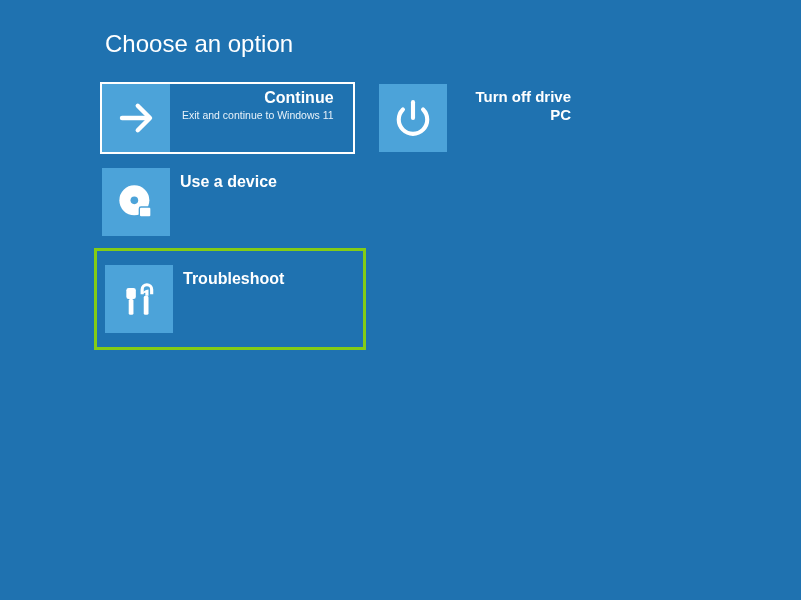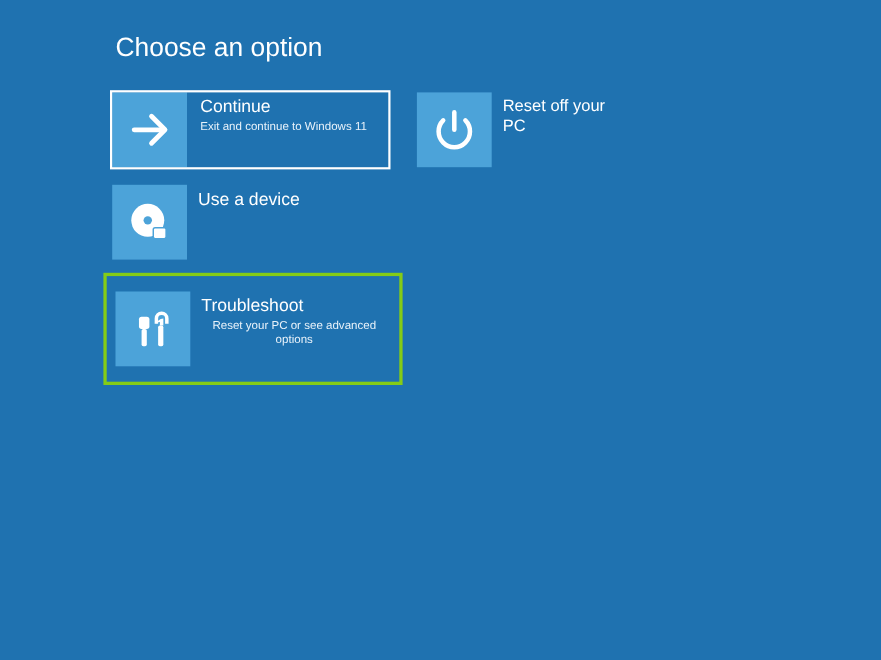--- a/index.html
+++ b/index.html
@@ -57,23 +57,24 @@
       flex-shrink: 0;
     }
     .option.selected .icon-box { margin: 2px; }
     .option-text {
       padding: 6px 6px 0 10px;
       display: flex;
       flex-direction: column;
     }
     .option-title {
       font-size: 16px;
-      font-weight: 400;
+      font-weight: 700;
       line-height: 1.2;
       margin-bottom: 2px;
+      text-align: right;
     }
     .option-desc {
       font-size: 10.5px;
       font-weight: 400;
       line-height: 1.25;
       color: #e8f2fa;
       text-align: center;
     }
     
     .option.power {
@@ -103,21 +104,21 @@
     </div>
 
     <div class="option power">
       <div class="icon-box">
         <svg width="38" height="38" viewBox="0 0 24 24" fill="none" stroke="#fff" stroke-width="2.6" stroke-linecap="round">
           <path d="M18.36 6.64a9 9 0 1 1-12.73 0"></path>
           <line x1="12" y1="2" x2="12" y2="12"></line>
         </svg>
       </div>
       <div class="option-text">
-        <div class="option-title">Reset off your PC</div>
+        <div class="option-title">Turn off drive PC</div>
       </div>
     </div>
   </div>
 
   <div class="row">
     <div class="option">
       <div class="icon-box">
         <svg width="40" height="40" viewBox="0 0 24 24" fill="#fff">
           <circle cx="11" cy="11" r="9" fill="#fff"></circle>
           <circle cx="11" cy="11" r="2.3" fill="#4ca3d9"></circle>
@@ -136,18 +137,17 @@
         <svg width="38" height="38" viewBox="0 0 24 24" fill="#fff">
           <rect x="5.5" y="12" width="3" height="10" rx="1"></rect>
           <rect x="4" y="5" width="6" height="7" rx="1.5"></rect>
           <path d="M14 22 V10 a4 4 0 0 1 4-4 v0 a0 0 0 0 1 0 0 v4 h-2 v-2 a2 2 0 0 0-2 2 v12 z"></path>
           <path d="M13 6 a4 4 0 0 1 8 0 v3 h-2 v-3 a2 2 0 0 0-4 0 v3 h-2 z"></path>
           <rect x="15" y="10" width="3" height="12" rx="1"></rect>
         </svg>
       </div>
       <div class="option-text">
         <div class="option-title">Troubleshoot</div>
-        <div class="option-desc">Reset your PC or see advanced options</div>
       </div>
     </div>
   </div>
 
 </div>
 
 </body></html>

